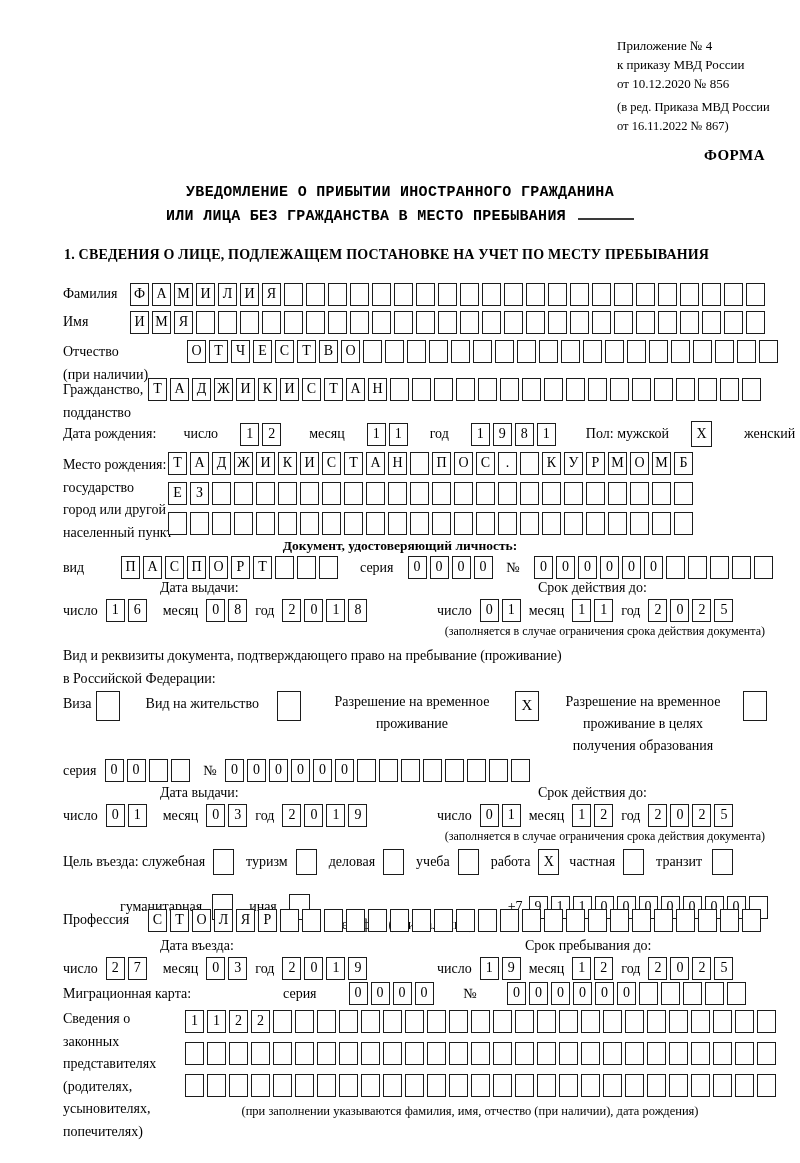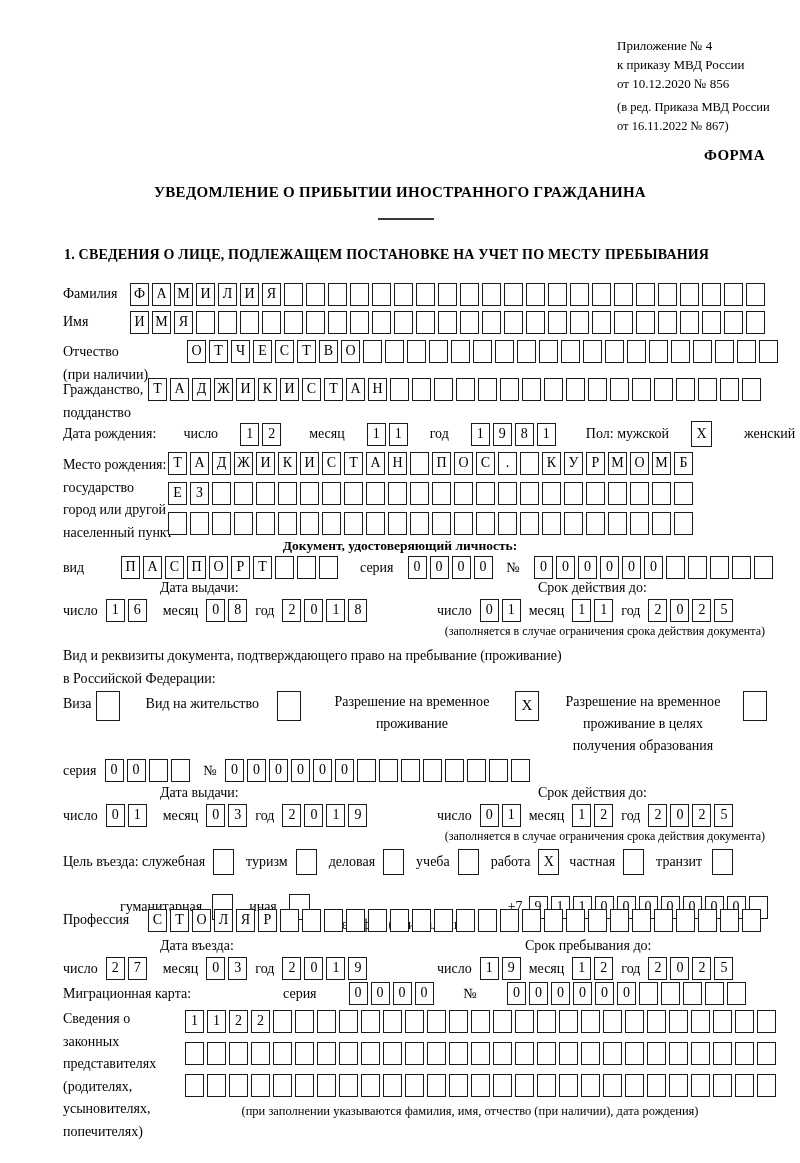--- a/index.html
+++ b/index.html
@@ -32,23 +32,23 @@
 
   <div class="abs hdr" style="left:617px;top:36px;">
     <div>Приложение № 4</div>
     <div>к приказу МВД России</div>
     <div>от 10.12.2020 № 856</div>
     <div class="sub" style="margin-top:5px;">(в ред. Приказа МВД России</div>
     <div class="sub">от 16.11.2022 № 867)</div>
   </div>
   <div class="abs b" style="left:560px;top:147px;width:205px;text-align:right;font-size:15px;letter-spacing:.5px;">ФОРМА</div>
 
-  <div class="abs center b titleline" style="left:0;top:181px;width:800px;">
+  <div class="abs center b titleline" style="left:0;top:181px;width:800px;font-family:Liberation Mono, monospace;">
     <div>УВЕДОМЛЕНИЕ О ПРИБЫТИИ ИНОСТРАННОГО ГРАЖДАНИНА</div>
-    <div><span class="underline-blank"></span></div>
+    <div><span>ИЛИ ЛИЦА БЕЗ ГРАЖДАНСТВА В МЕСТО ПРЕБЫВАНИЯ</span><span class="underline-blank"></span></div>
   </div>
 
   <div class="abs b" style="left:64px;top:247px;font-size:14px;letter-spacing:.2px;">1. СВЕДЕНИЯ О ЛИЦЕ, ПОДЛЕЖАЩЕМ ПОСТАНОВКЕ НА УЧЕТ ПО МЕСТУ ПРЕБЫВАНИЯ</div>
 
   <div class="abs lbl" style="left:63px;top:286px;">Фамилия</div>
   <div class="abs cells" style="left:130px;top:283px;">
       <span class="cell">Ф</span>
       <span class="cell">А</span>
       <span class="cell">М</span>
       <span class="cell">И</span>

